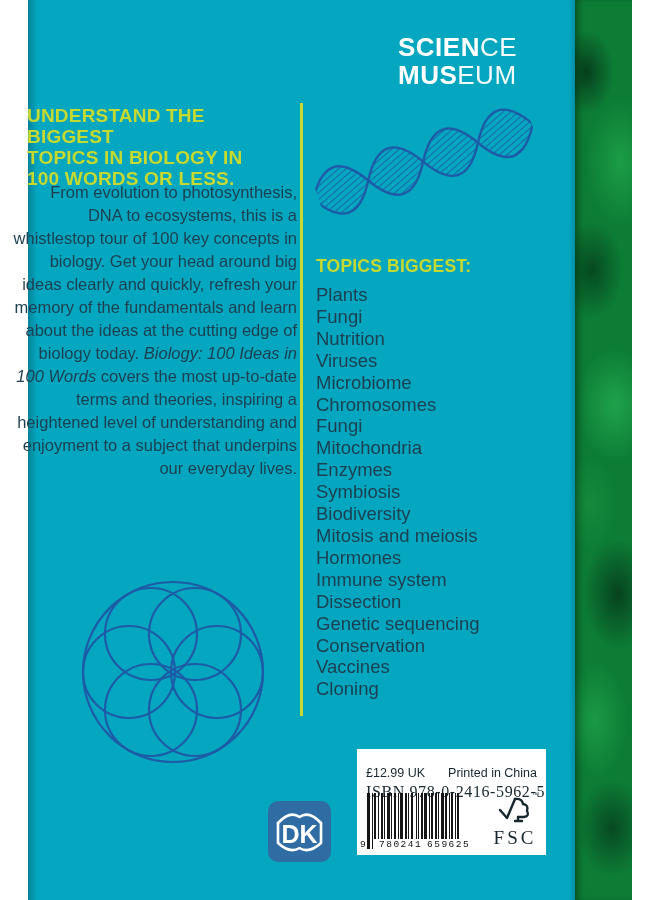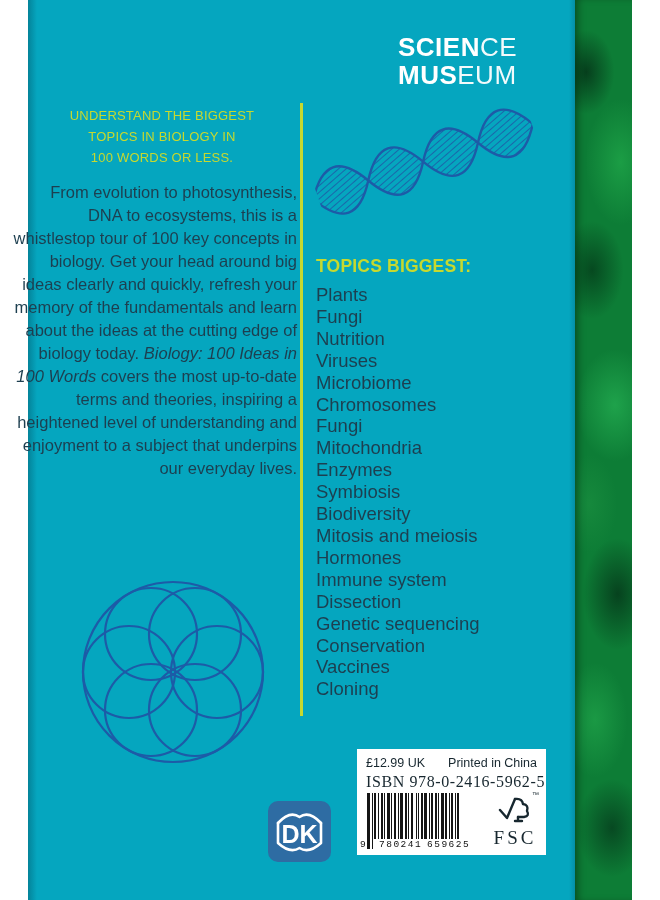--- a/index.html
+++ b/index.html
@@ -32,22 +32,22 @@
     box-shadow:inset 6px 0 8px -4px rgba(0,0,0,.45);
   }
 
   
   .sm-logo{position:absolute;left:398px;top:33px;color:#fff;font-size:26px;
     line-height:28px;letter-spacing:.5px;white-space:nowrap}
   .sm-logo .b{font-weight:700}
   .sm-logo .l{font-weight:400;opacity:.95}
 
   
-  .headline{position:absolute;right:363px;top:105px;width:270px;text-align:center;
-    color:var(--lime);font-weight:400;font-size:13px;line-height:21px;letter-spacing:.2px}
+  .headline{position:absolute;right:363px;top:105px;width:270px;text-align:left;
+    color:var(--lime);font-weight:700;font-size:19px;line-height:21px;letter-spacing:.2px}
 
   
   .blurb{position:absolute;right:363px;top:181px;width:284px;text-align:right;
     color:var(--ink);font-size:16.5px;line-height:23px}
   .blurb .it{font-style:italic}
 
   
   .divider{position:absolute;left:300px;top:103px;width:3px;height:613px;background:var(--lime)}
 
   
@@ -59,21 +59,21 @@
     font-weight:700;font-size:17.5px;letter-spacing:.2px}
   .topics-list{position:absolute;left:316px;top:284px;color:var(--ink);
     font-size:18.5px;line-height:21.9px}
 
   
   .cells{position:absolute;left:81px;top:580px;width:185px;height:185px}
 
   
   .infobox{position:absolute;left:357px;top:749px;width:189px;height:106px;background:#fff}
   .info-row1{display:flex;justify-content:space-between;align-items:baseline;
-    padding:7px 9px 2px 9px;font-size:12.5px;color:#17272f}
+    padding:17px 9px 2px 9px;font-size:12.5px;color:#17272f}
   .isbn-row{padding:1px 17px 2px 9px;font-family:Liberation Serif, serif;
     font-size:16px;letter-spacing:.6px;color:#17272f;white-space:nowrap}
   .barcode{position:absolute;left:10px;top:44px;height:56px}
   .bars{display:flex;align-items:flex-start;height:56px}
   .bars .bar{background:#151515}
   .bc-digits{position:absolute;left:0;bottom:-1px;width:104px;
     font-family:"Liberation Mono",monospace;font-size:9.5px;color:#111}
   .bc-digits span{background:#fff;padding:0 1px}
   .bc-d0{position:absolute;left:-8px;bottom:0}
   .bc-d1{position:absolute;left:11px;bottom:0;letter-spacing:1.5px}

